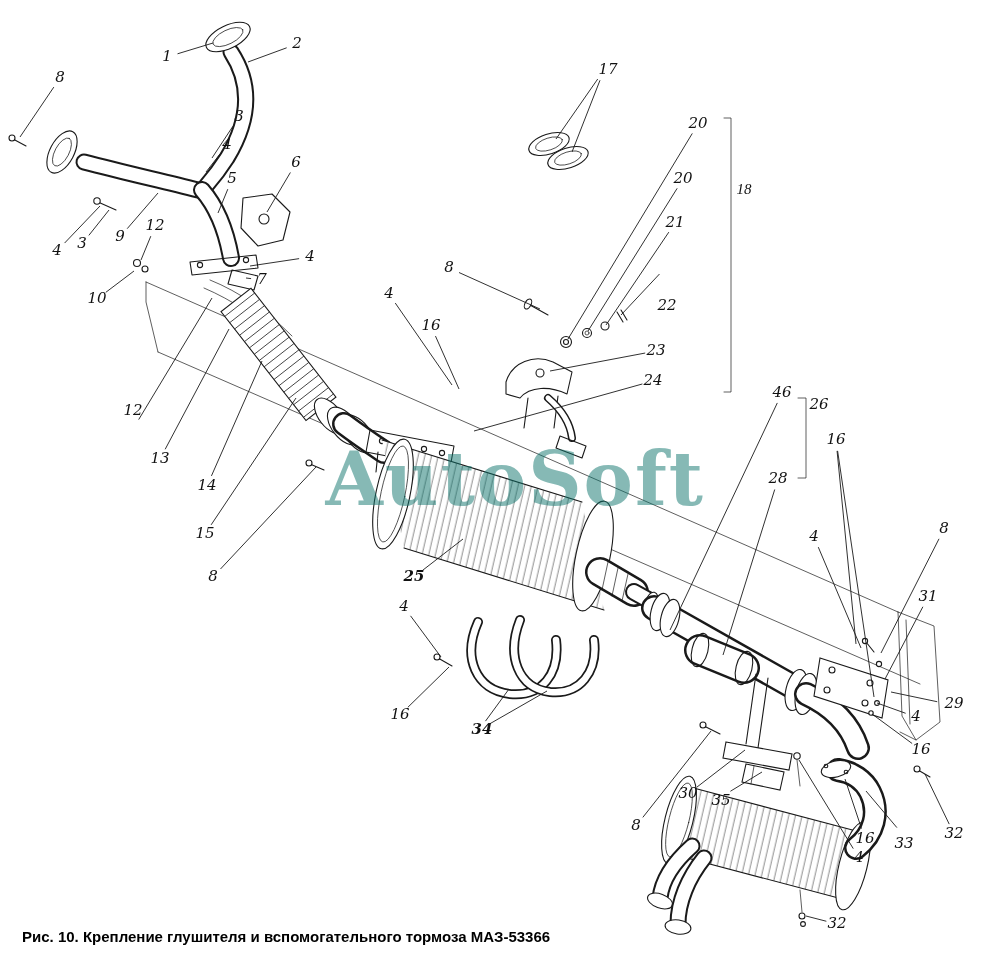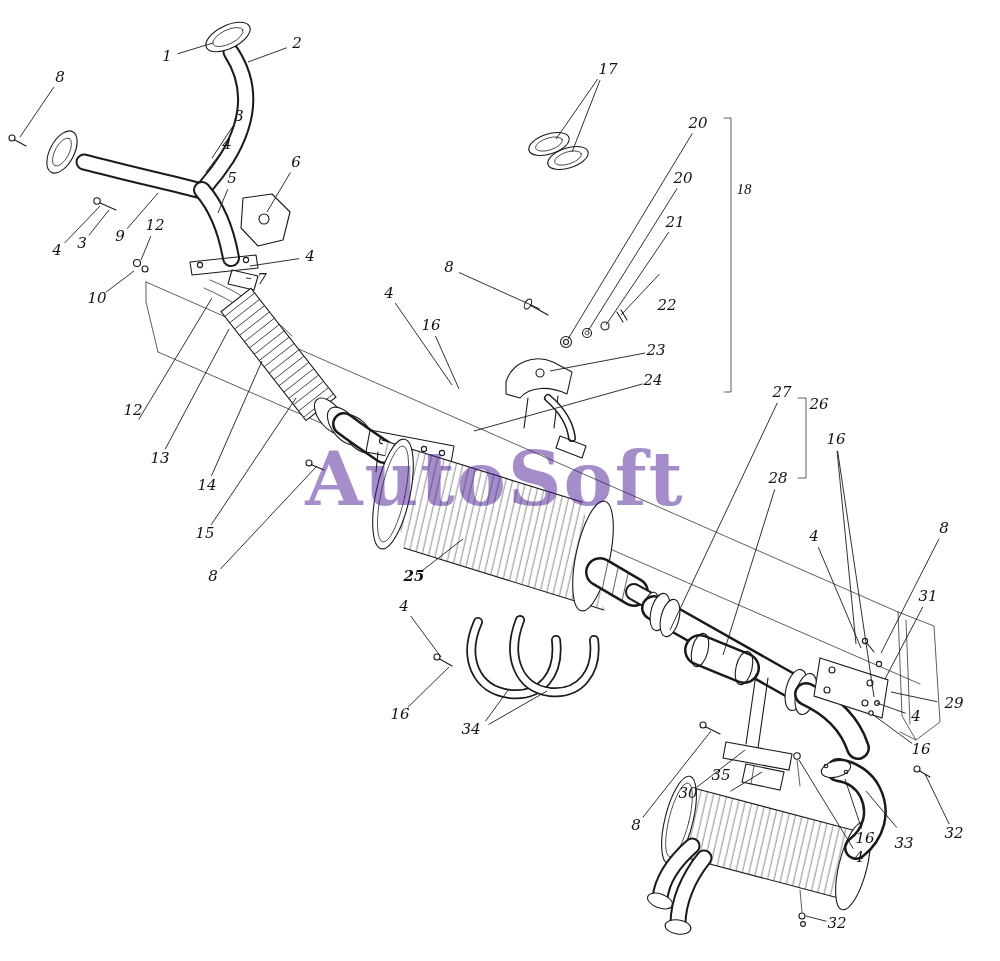--- a/index.html
+++ b/index.html
@@ -9,22 +9,22 @@
   
   .ln{fill:none;stroke:#1a1a1a;stroke-width:1.1;stroke-linejoin:round;stroke-linecap:round;}
   .thin{stroke-width:0.7;}
   .po{fill:none;stroke:#1a1a1a;stroke-linecap:round;}
   .pi{fill:none;stroke:#ffffff;stroke-linecap:round;}
   .fillw{fill:#ffffff;stroke:#1a1a1a;stroke-width:1.1;}
   .rib{stroke:#2a2a2a;stroke-width:0.8;}
   #leader-overlay line{stroke:#1a1a1a;stroke-width:0.9;}
   .callout{position:absolute;transform:translate(-50%,-55%);
            font:italic 15px "DejaVu Serif",serif;color:#111;line-height:1;white-space:nowrap;}
-  #watermark{position:absolute;left:285px;top:436px;width:420px;text-align:center;
-             font:600 74px "DejaVu Serif",serif;color:#4c1d95;opacity:.5;
+  #watermark{position:absolute;left:285px;top:436px;width:420px;text-align:right;
+             font:600 74px "DejaVu Serif",serif;color:#0f766e;opacity:.5;
              letter-spacing:2px;pointer-events:none;}
   #caption{position:absolute;left:22px;top:928px;
            font:bold 15px "Liberation Sans",sans-serif;color:#000;}
 </style>
 </head>
 <body>
 
 <div id="canvas">
 
   <svg id="drawing" class="layer" width="1000" height="961" viewBox="0 0 1000 961">
@@ -320,36 +320,37 @@
       <span class="callout" style="left: 389px; top: 294px;">4</span>
       <span class="callout" style="left: 431px; top: 326px;">16</span>
       <span class="callout" style="left: 656px; top: 351px; text-align: right;">23</span>
       <span class="callout" style="left: 653px; top: 381px;">24</span>
       <span class="callout" style="left: 133px; top: 411px;">12</span>
       <span class="callout" style="left: 160px; top: 459px;">13</span>
       <span class="callout" style="left: 207px; top: 486px;">14</span>
       <span class="callout" style="left: 205px; top: 534px;">15</span>
       <span class="callout" style="left: 213px; top: 577px;">8</span>
       <span class="callout" style="left: 414px; top: 577px; font-weight: bold;">25</span>
-      <span class="callout" style="left: 782px; top: 393px;">27</span>
+      <span class="callout" style="left: 782px; top: 393px;">46</span>
       <span class="callout" style="left: 819px; top: 405px;">26</span>
       <span class="callout" style="left: 778px; top: 479px;">28</span>
       <span class="callout" style="left: 836px; top: 440px;">16</span>
       <span class="callout" style="left: 814px; top: 537px;">4</span>
       <span class="callout" style="left: 944px; top: 529px;">8</span>
       <span class="callout" style="left: 928px; top: 597px;">31</span>
       <span class="callout" style="left: 404px; top: 607px;">4</span>
       <span class="callout" style="left: 400px; top: 715px;">16</span>
-      <span class="callout" style="left: 471px; top: 730px;">34</span>
+      <span class="callout" style="left: 482px; top: 730px; font-weight: bold;">34</span>
       <span class="callout" style="left: 948px; top: 704px; padding-left: 12px;">29</span>
       <span class="callout" style="left: 916px; top: 717px;">4</span>
       <span class="callout" style="left: 921px; top: 750px;">16</span>
       <span class="callout" style="left: 688px; top: 794px;">30</span>
-      <span class="callout" style="left: 721px; top: 776px;">35</span>
+      <span class="callout" style="left: 721px; top: 801px;">35</span>
       <span class="callout" style="left: 636px; top: 826px;">8</span>
       <span class="callout" style="left: 865px; top: 839px;">16</span>
       <span class="callout" style="left: 904px; top: 836px; margin-top: 8px;">33</span>
       <span class="callout" style="left: 859px; top: 858px;">4</span>
       <span class="callout" style="left: 954px; top: 834px;">32</span>
       <span class="callout" style="left: 837px; top: 924px;">32</span>
     </div>
 
+  <div id="caption">Рис. 10. Крепление глушителя и вспомогательного тормоза МАЗ-53366</div>
 </div>
 
 </body></html>

